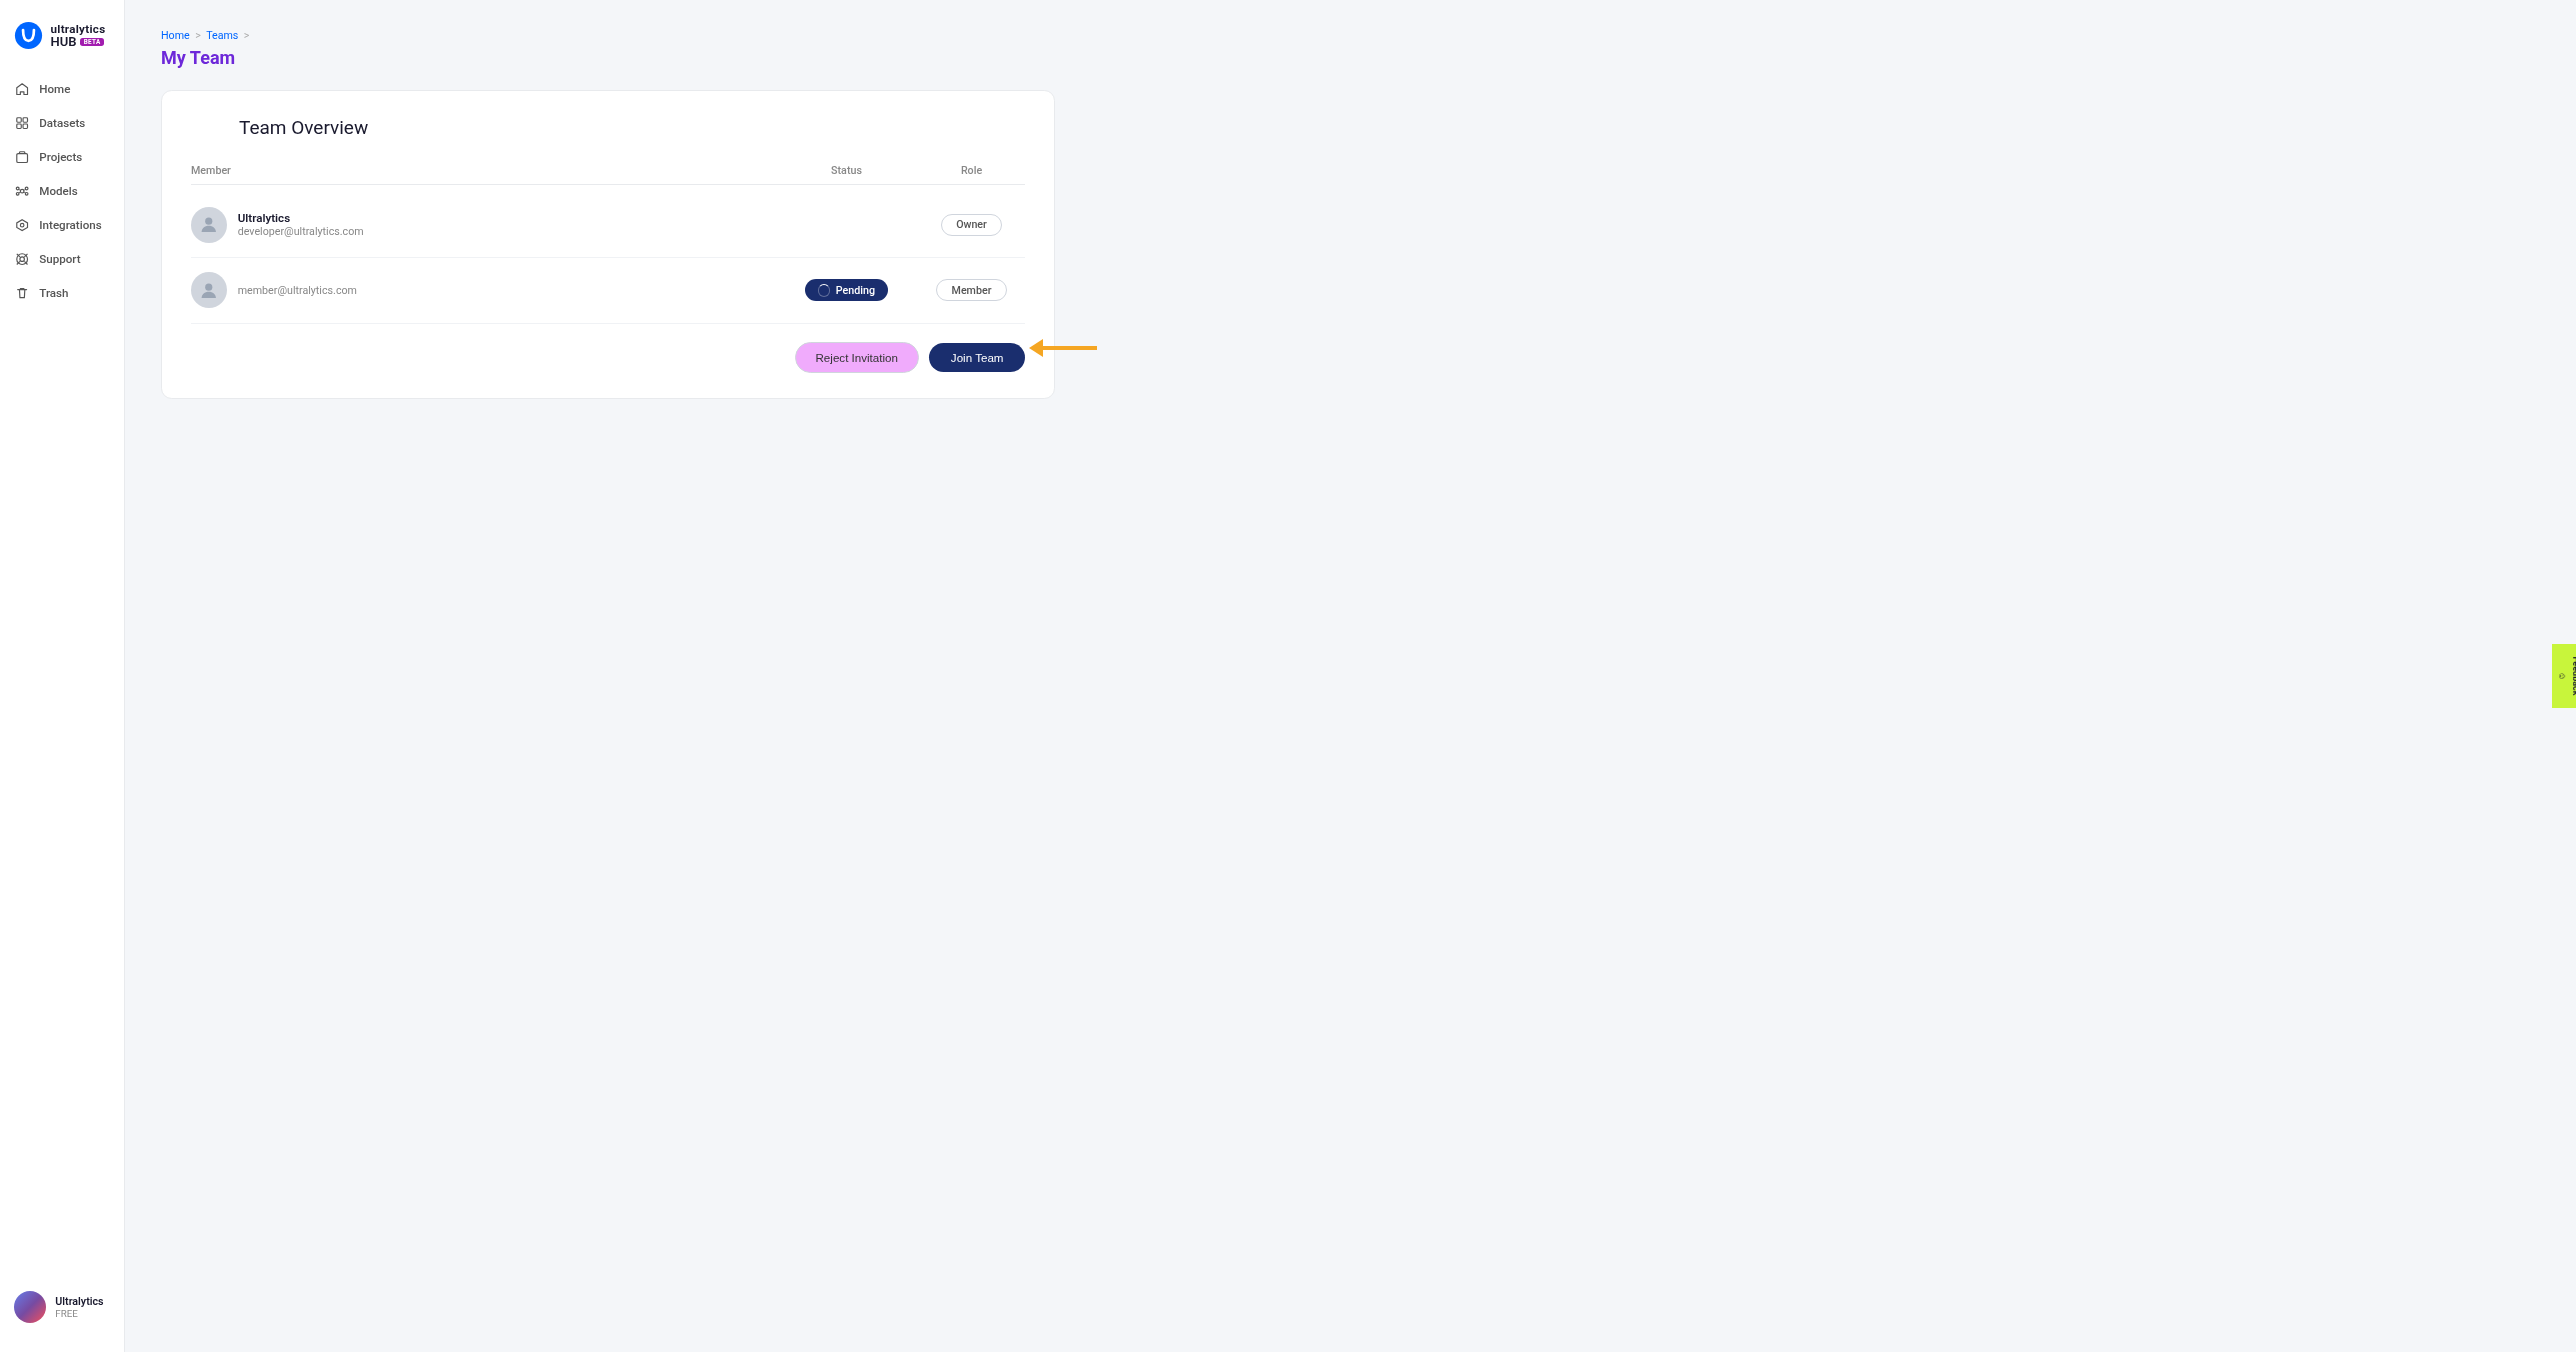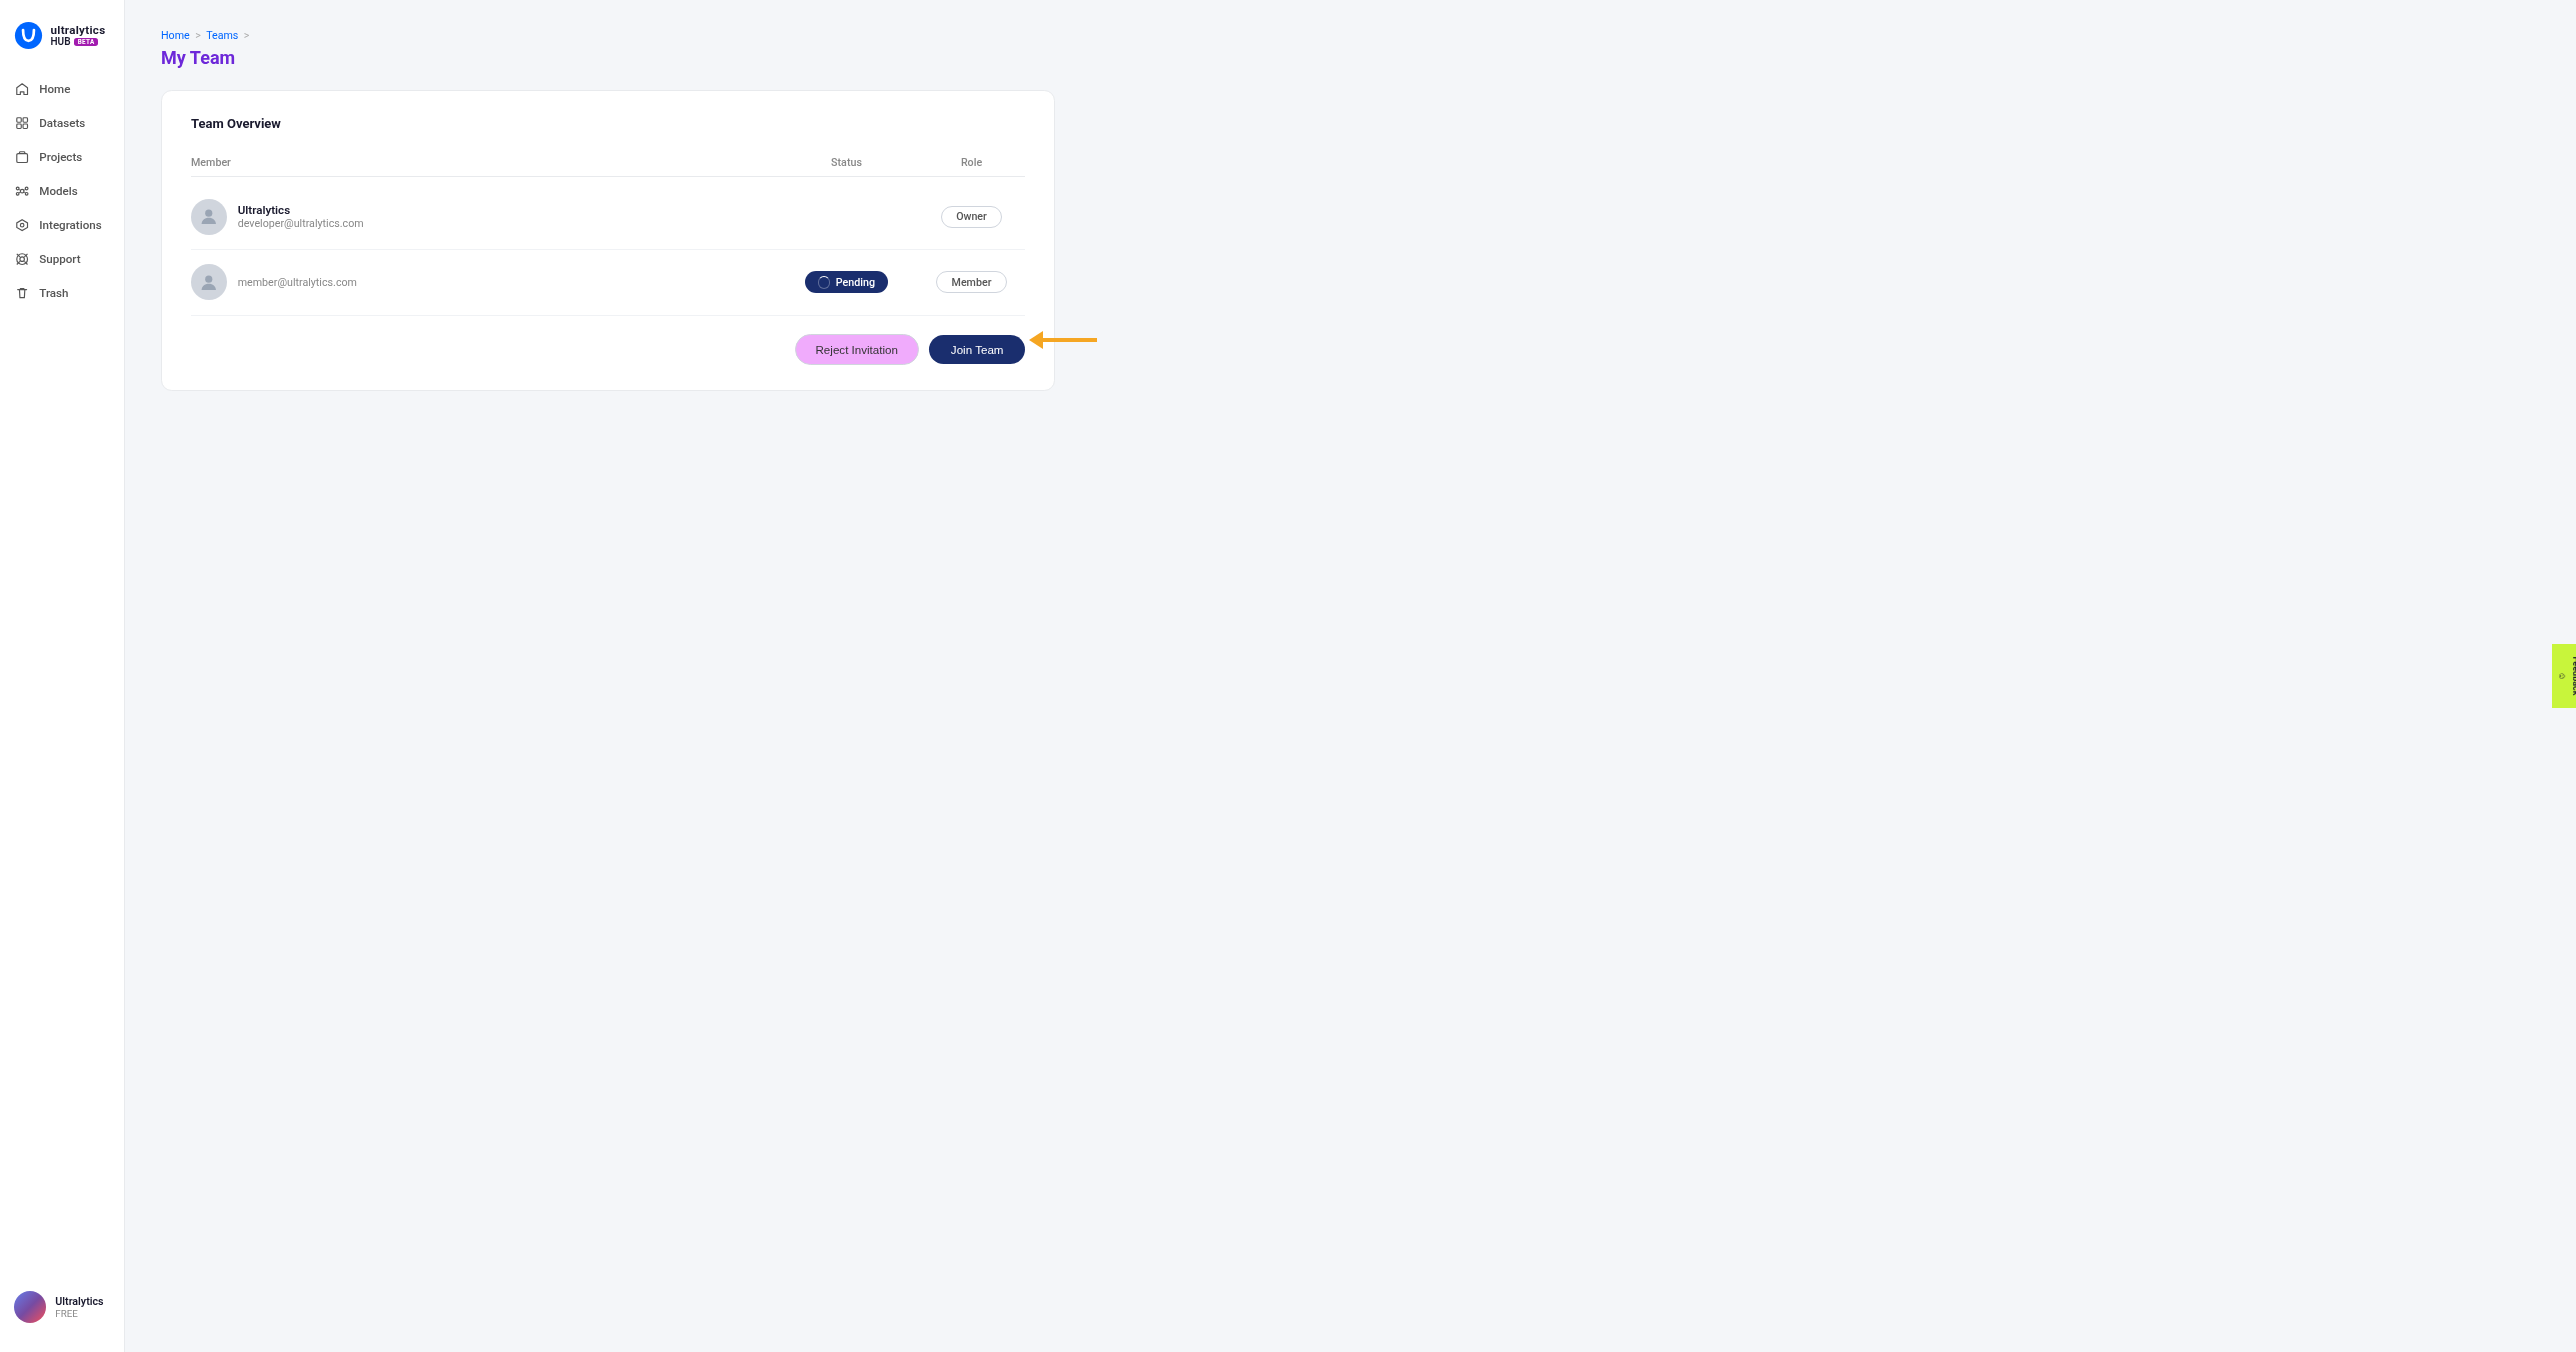--- a/index.html
+++ b/index.html
@@ -35,21 +35,21 @@
       font-weight: 700;
       color: #1a1a2e;
       letter-spacing: 0.3px;
     }
     .logo-sub {
       display: flex;
       align-items: center;
       gap: 3.6px;
     }
     .logo-hub {
-      font-size: 10px;
+      font-size: 13px;
       font-weight: 600;
       color: #1a1a2e;
     }
     .beta-badge {
       background: #a21caf;
       color: white;
       font-size: 6.3px;
       font-weight: 700;
       padding: 0.9px 3.6px;
       border-radius: 2.7px;
@@ -122,24 +122,25 @@
 
     
     .team-card {
       background: #ffffff;
       border: 0.9px solid #e8eaed;
       border-radius: 10.7px;
       padding: 25px 29px;
       max-width: 894px;
     }
     .card-title {
-      font-size: 13px;
-      font-weight: 700;
+      font-size: 19px;
+      font-weight: 400;
       color: #1a1a2e;
       margin-bottom: 18px;
+      margin-left: 48px;
     }
 
     
     .table-header {
       display: flex;
       align-items: center;
       padding: 7.2px 0;
       border-bottom: 0.9px solid #e8eaed;
       margin-bottom: 7.2px;
     }

